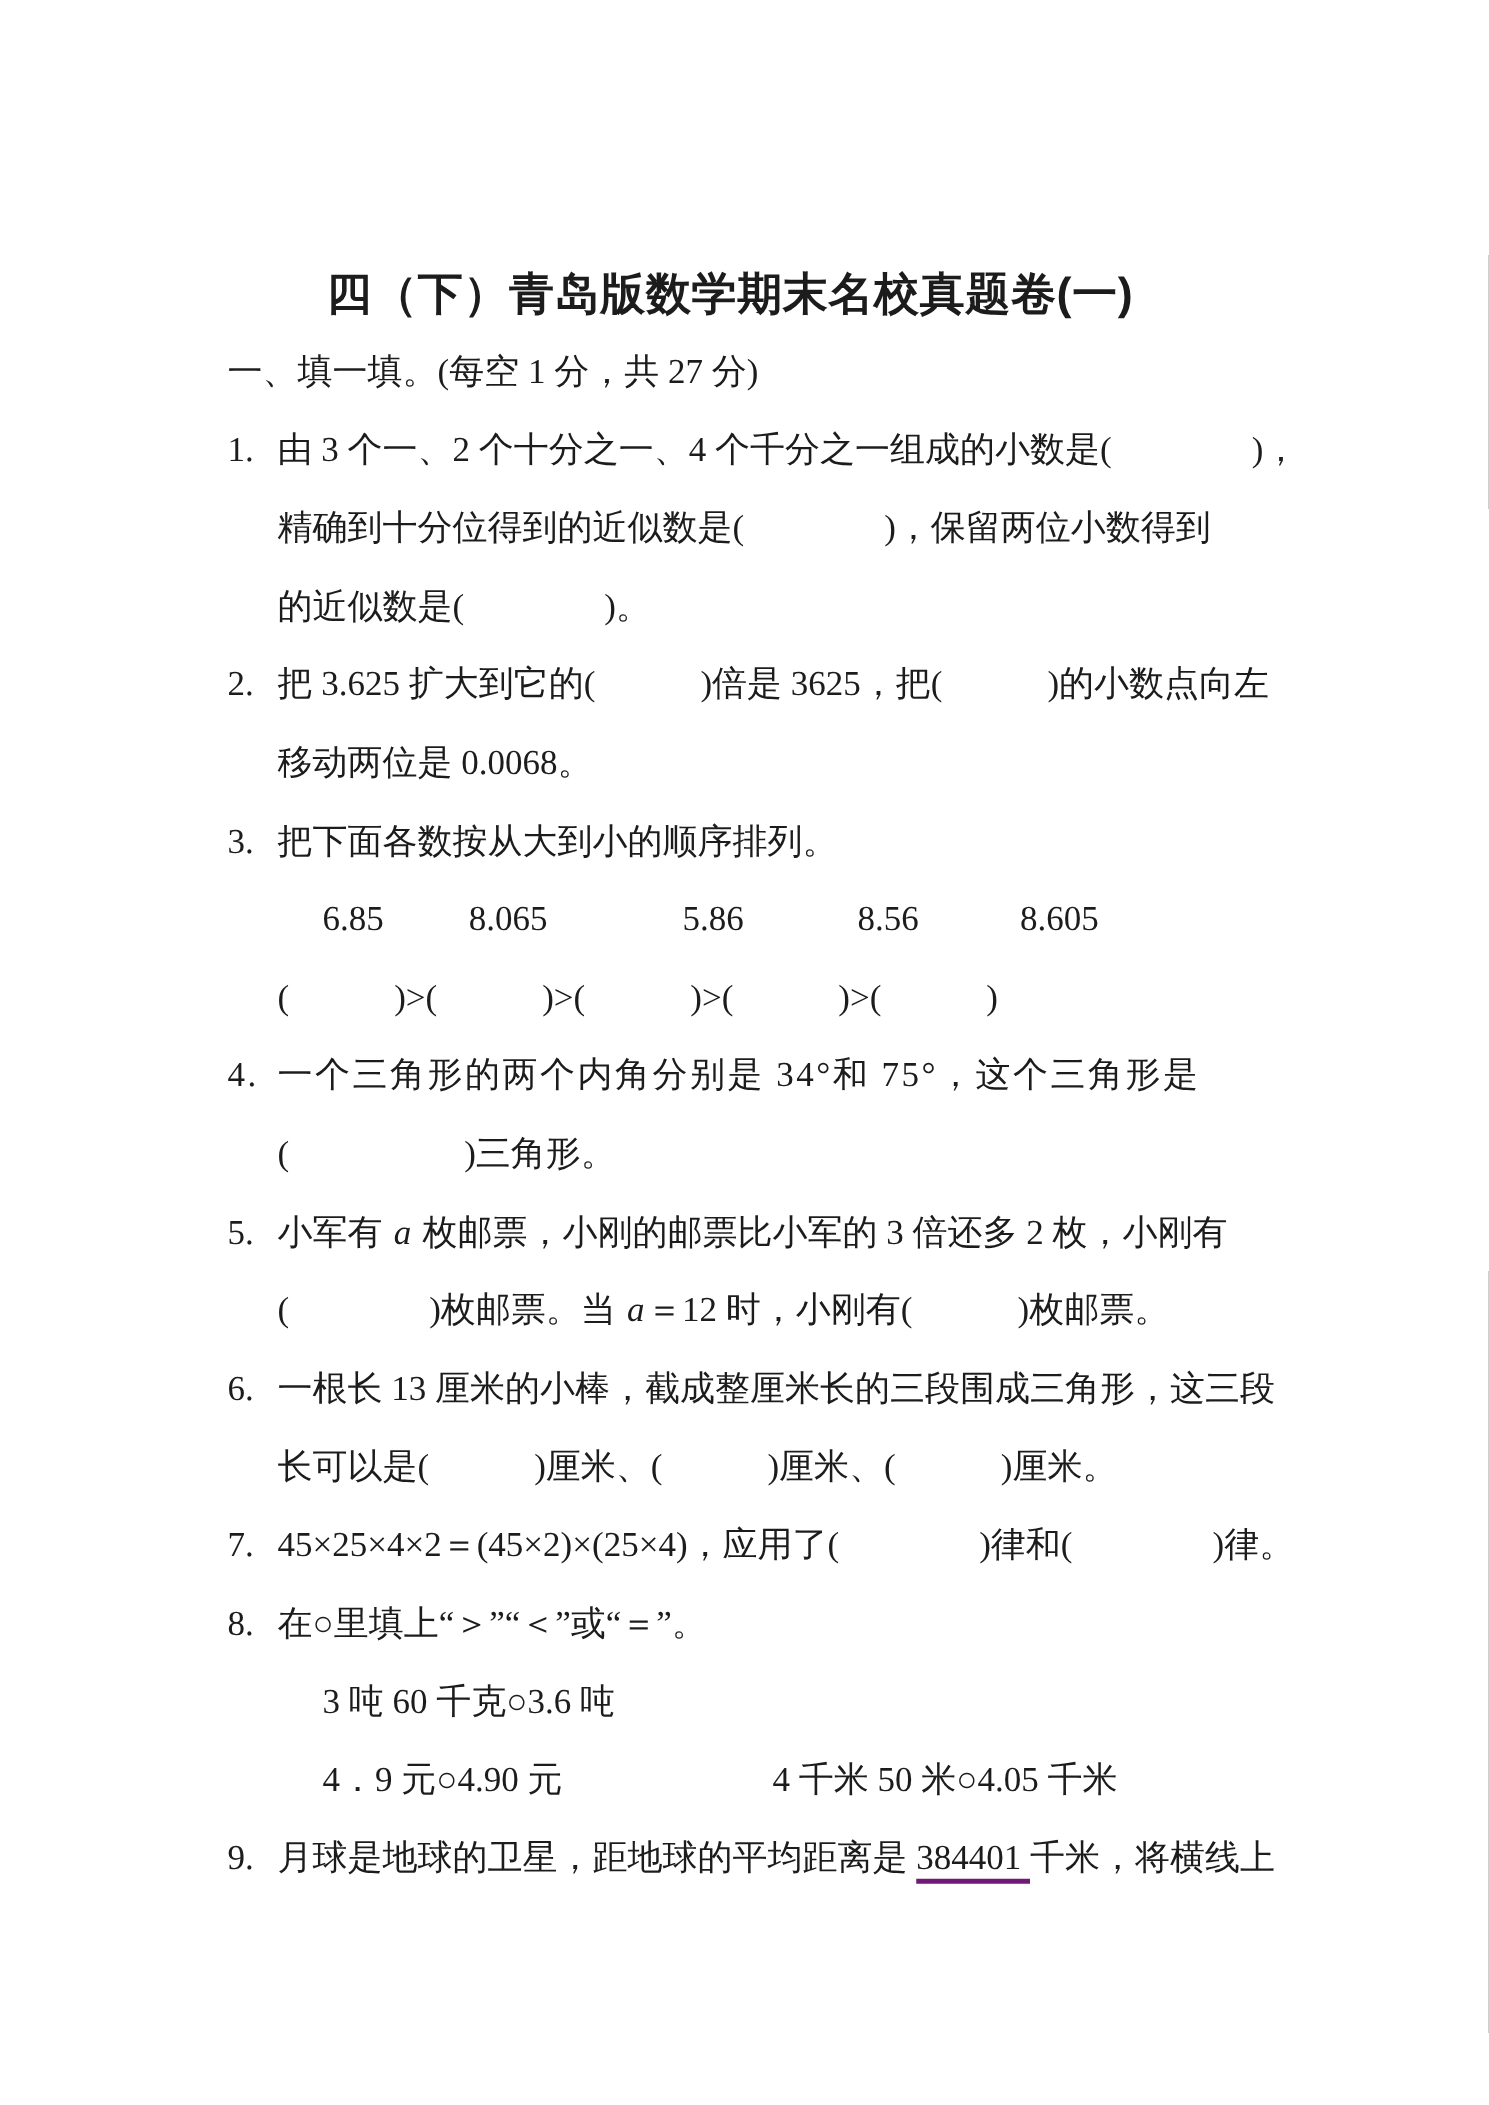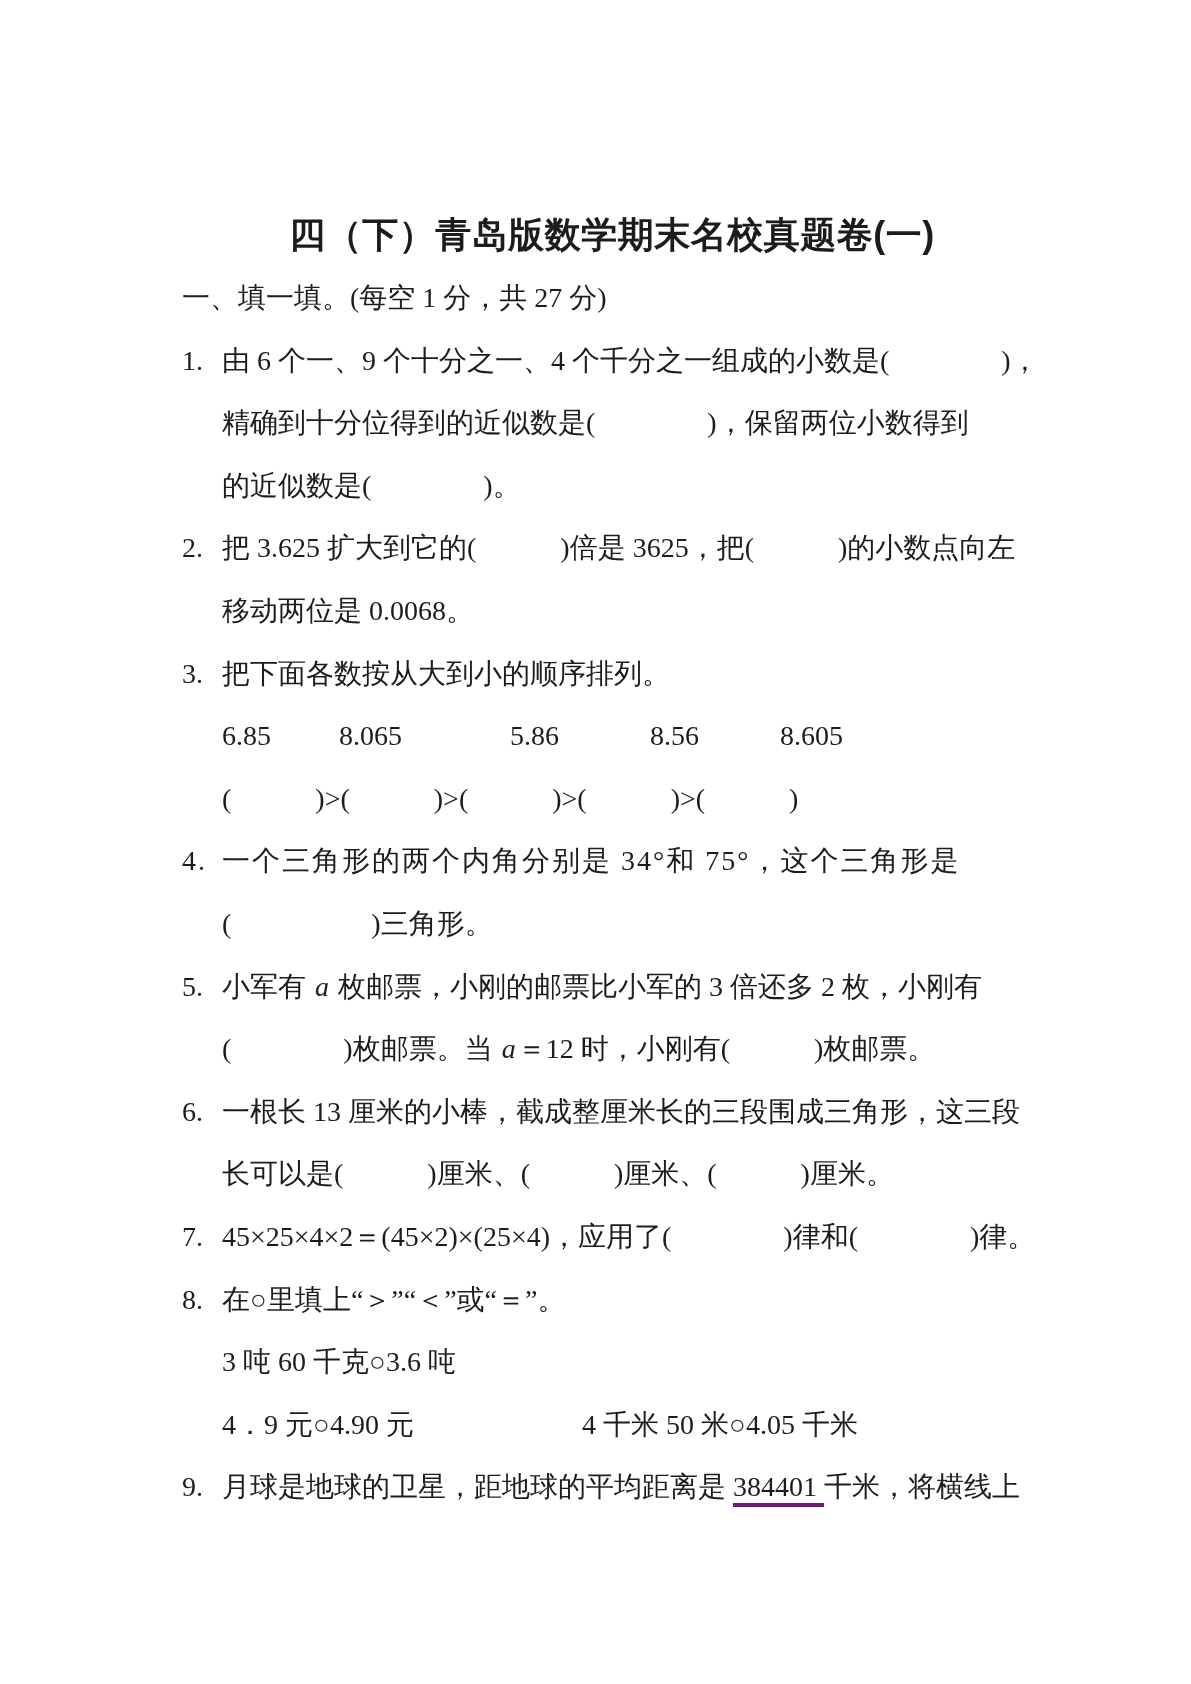--- a/index.html
+++ b/index.html
@@ -7,21 +7,21 @@
     position:relative;
     width:1191px;height:1684px;
     background:#ffffff;
     margin:0 auto;
     overflow:hidden;
     color:#1c1c1c;
     font-family:"Liberation Serif","DejaVu Serif",serif;
   }
   .title{
     position:absolute;
-    top:204px;left:192px;width:840px;height:62px;
+    top:204px;left:164px;width:840px;height:62px;
     line-height:62px;
     text-align:center;
     font-family:"Liberation Sans","DejaVu Sans",sans-serif;
     font-weight:bold;
     font-size:36px;
     letter-spacing:0.5px;
     white-space:pre;
   }
   .content{
     position:absolute;
@@ -34,41 +34,41 @@
     line-height:62.6px;
     white-space:pre;
   }
   .qnum{
     display:inline-block;
     min-width:40px;
     white-space:pre;
   }
   .cont{padding-left:40px;font-family:Liberation Serif, serif;}
   .spread{letter-spacing:2px;}
-  .abs{position:absolute;top:0;white-space:pre;}
+  .abs{position:absolute;top:0;white-space:pre;margin-left:36px;}
   .n0{left:40px;}  .n1{left:157px;}  .n2{left:328px;font-family:Liberation Serif, serif;}  .n3{left:468px;}  .n4{left:598px;}
   .c1{left:40px;}  .c2{left:400px;}
   .var{font-style:italic;padding:0 2px;}
   .underline{
     border-bottom:4px solid #701a75;
     padding-bottom:1px;
   }
 </style>
 </head>
 <body>
 
 <div class="page">
 
   <div class="title">四（下）青岛版数学期末名校真题卷(一)</div>
 
   <div class="content">
 
     <div class="ln">一、填一填。(每空 1 分，共 27 分)</div>
 
-    <div class="ln"><span class="qnum">1.</span><span>由 6 个一、9 个十分之一、4 个千分之一组成的小数是(　　　　)，</span></div>
+    <div class="ln"><span class="qnum">1.</span><span>由 3 个一、2 个十分之一、4 个千分之一组成的小数是(　　　　)，</span></div>
     <div class="ln cont">精确到十分位得到的近似数是(　　　　)，保留两位小数得到</div>
     <div class="ln cont">的近似数是(　　　　)。</div>
 
     <div class="ln"><span class="qnum">2.</span><span>把 3.625 扩大到它的(　　　)倍是 3625，把(　　　)的小数点向左</span></div>
     <div class="ln cont">移动两位是 0.0068。</div>
 
     <div class="ln"><span class="qnum">3.</span><span>把下面各数按从大到小的顺序排列。</span></div>
     <div class="ln"><span class="abs n0">6.85</span><span class="abs n1">8.065</span><span class="abs n2">5.86</span><span class="abs n3">8.56</span><span class="abs n4">8.605</span></div>
     <div class="ln cont">(　　　)&gt;(　　　)&gt;(　　　)&gt;(　　　)&gt;(　　　)</div>
 

